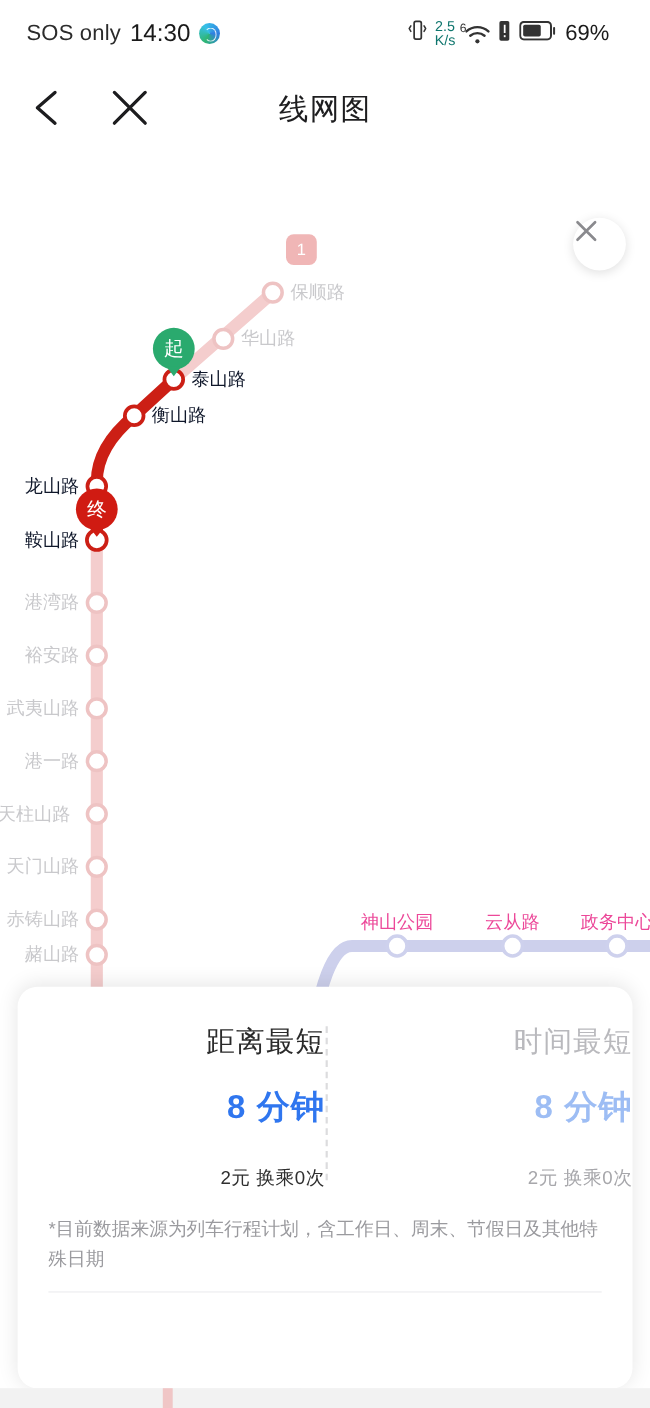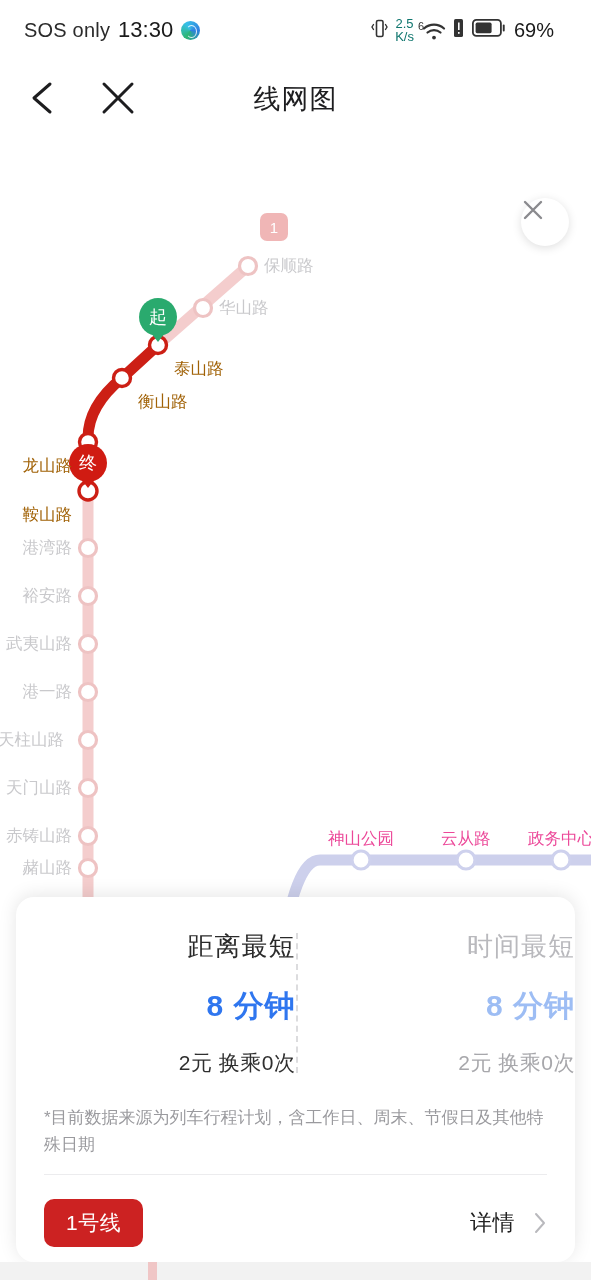--- a/index.html
+++ b/index.html
@@ -50,21 +50,21 @@
 
   .map-close{
     position:absolute; right:22px; top:60px; width:48px; height:48px; border-radius:50%;
     background:#fff; box-shadow:0 2px 10px rgba(0,0,0,.13);
     display:flex; align-items:center; justify-content:center;
   }
 
   .stn-label{ position:absolute; font-size:16.5px; white-space:nowrap; }
   .stn-label.dim{ color:#c9c9cc; }
   .stn-label.dim-blue{ color:#ec4899; }
-  .stn-label.active{ color:#a16207;margin-top:24px; }
+  .stn-label.active{ color:#0f172a; }
   .stn-label.right{ transform:translateY(-50%); }
   .stn-label.left{ transform:translate(-100%,-50%); }
 
   .line-badge{
     position:absolute; width:28px; height:28px; border-radius:7px;
     background:#f0b6b6; color:#fff; font-size:15px;
     display:flex; align-items:center; justify-content:center;
   }
 
   .od-pin{
@@ -88,21 +88,21 @@
     box-shadow:0 -2px 18px rgba(0,0,0,.10);
   }
   .opts{ display:flex; position:relative; padding-top:32px; }
   .opt{ flex:1; display:flex; flex-direction:column; align-items:flex-end; }
   .opt-title{ font-size:26px; letter-spacing:1px; }
   .opt.sel .opt-title{ color:#2a2a2a; }
   .opt.unsel .opt-title{ color:#b9b9bd; }
   .opt-time{ font-size:30px; font-weight:bold; margin-top:22px; letter-spacing:1px; }
   .opt.sel .opt-time{ color:#2f76ef; }
   .opt.unsel .opt-time{ color:#9dbdf4; }
-  .opt-sub{ font-size:21px; margin-top:22px; letter-spacing:.5px; }
+  .opt-sub{ font-size:17px; margin-top:32px; letter-spacing:.5px; }
   .opt.sel .opt-sub{ color:#2f2f2f; }
   .opt.unsel .opt-sub{ color:#a7a7ab; }
   .opt-div{
     position:absolute; left:50%; top:36px; width:0; height:140px;
     border-left:2px dashed #dcdcde;
   }
 
   .note{
     position:absolute; left:28px; top:207px; width:505px;
     font-size:17px; line-height:1.6; color:#9a9a9e;
@@ -127,21 +127,21 @@
   .page-bottom .tail{ position:absolute; left:148px; top:0; width:9px; height:18px; background:#f0c6c6; }
 </style>
 </head>
 <body>
 
 <div id="screen">
 
   <div class="statusbar">
     <div class="sb-left">
       <span class="sb-carrier">SOS only</span>
-      <span class="sb-time">13:30</span>
+      <span class="sb-time">14:30</span>
       <span class="sb-globe"></span>
     </div>
     <div class="sb-right">
       <span>
         <svg width="17" height="21" viewBox="0 0 17 21">
           <rect x="5.5" y="2.5" width="6.5" height="16" rx="1.6" fill="none" stroke="#333" stroke-width="1.6"></rect>
           <path d="M2.5 6.5 L1 9 L2.5 11.5" fill="none" stroke="#333" stroke-width="1.4" stroke-linecap="round"></path>
           <path d="M14.5 6.5 L16 9 L14.5 11.5" fill="none" stroke="#333" stroke-width="1.4" stroke-linecap="round"></path>
         </svg>
       </span>
@@ -266,28 +266,19 @@
       <div class="opt unsel">
         <div class="opt-title">时间最短</div>
         <div class="opt-time">8 分钟</div>
         <div class="opt-sub">2元  换乘0次</div>
       </div>
     </div>
 
     <div class="note">*目前数据来源为列车行程计划，含工作日、周末、节假日及其他特殊日期</div>
     <div class="divider"></div>
 
-    <div class="card-foot">
-      <div class="line-pill">1号线</div>
-      <div class="detail">
-        <span class="detail-txt">详情</span>
-        <svg width="14" height="24" viewBox="0 0 14 24">
-          <path d="M3 3 L11 12 L3 21" fill="none" stroke="#b9b9bd" stroke-width="2" stroke-linecap="round" stroke-linejoin="round"></path>
-        </svg>
-      </div>
-    </div>
   </div>
 
   <div class="page-bottom">
     <div class="tail"></div>
   </div>
 
 </div>
 
 </body></html>

